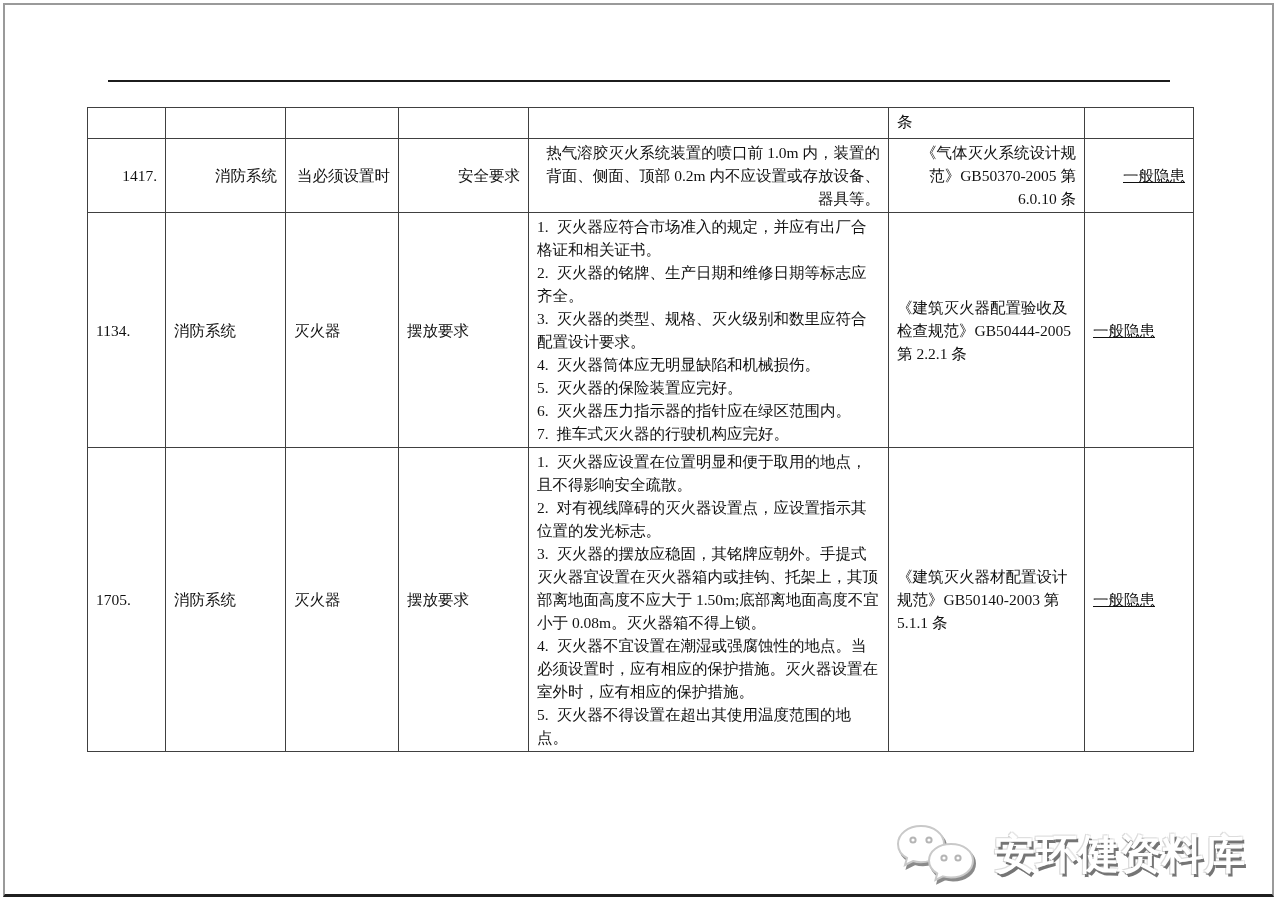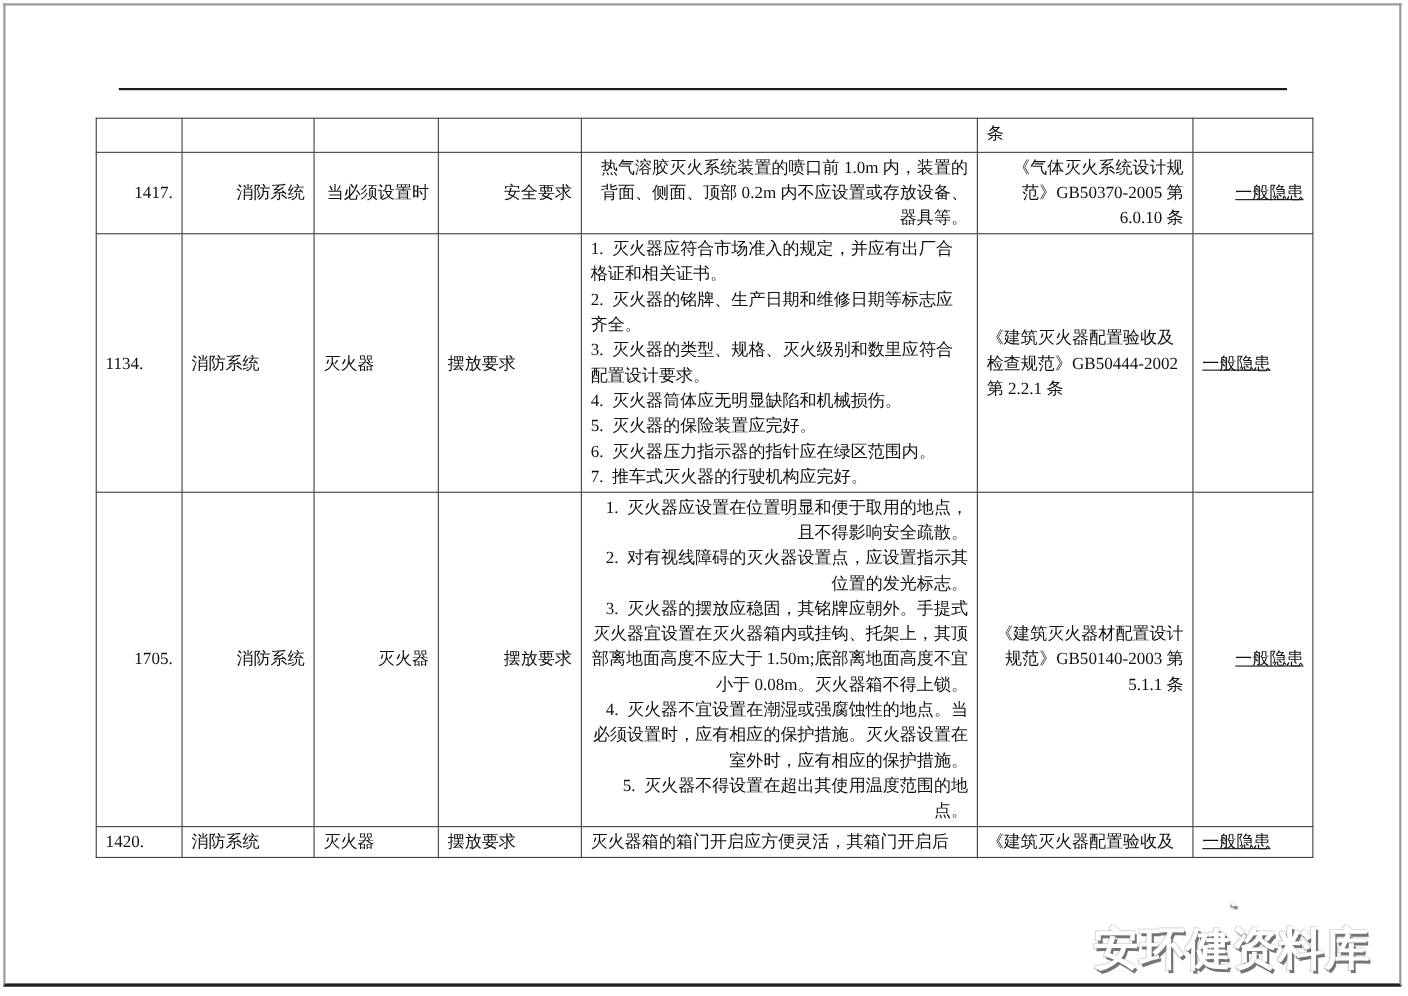--- a/index.html
+++ b/index.html
@@ -43,30 +43,29 @@
   td.col-desc{
     vertical-align:top;
     white-space:pre-wrap;
     padding:3px 8px;
   }
   td.col-ref{padding:3px 6px 3px 9px;}
   td.col-hazard{padding-left:11px;text-decoration:underline;}
   tbody tr:nth-child(1) td{height:26px;vertical-align:top;}
   tbody tr:nth-child(2) td{height:69px;text-align:right;}
   tbody tr:nth-child(3) td{height:230px;}
-  tbody tr:nth-child(4) td{height:299px;text-align:right;}
+  tbody tr:nth-child(4) td{height:299px;}
   tbody tr:nth-child(5) td{height:23px;}
   .watermark{
     position:absolute;
     right:34px;top:818px;
     height:72px;
     display:flex;
     align-items:center;
     gap:10px;
-    flex-direction:column;
   }
   .wm-logo{
     width:96px;height:72px;
     filter:drop-shadow(2px 3px 0px #8a8a8a);
   }
   .wm-text{
     font-family:"Liberation Sans","DejaVu Sans",sans-serif;
     font-weight:bold;
     font-size:41px;
     letter-spacing:1px;
@@ -122,43 +121,34 @@
           <td class="col-system">消防系统</td>
           <td class="col-subsystem">灭火器</td>
           <td class="col-req">摆放要求</td>
           <td class="col-desc">1.  灭火器应符合市场准入的规定，并应有出厂合格证和相关证书。
 2.  灭火器的铭牌、生产日期和维修日期等标志应齐全。
 3.  灭火器的类型、规格、灭火级别和数里应符合配置设计要求。
 4.  灭火器筒体应无明显缺陷和机械损伤。
 5.  灭火器的保险装置应完好。
 6.  灭火器压力指示器的指针应在绿区范围内。
 7.  推车式灭火器的行驶机构应完好。</td>
-          <td class="col-ref">《建筑灭火器配置验收及检查规范》GB50444-2002 第 2.2.1 条</td>
+          <td class="col-ref">《建筑灭火器配置验收及检查规范》GB50444-2005 第 2.2.1 条</td>
           <td class="col-hazard">一般隐患</td>
         </tr>
         <tr>
           <td class="col-no">1705.</td>
           <td class="col-system">消防系统</td>
           <td class="col-subsystem">灭火器</td>
           <td class="col-req">摆放要求</td>
           <td class="col-desc">1.  灭火器应设置在位置明显和便于取用的地点，且不得影响安全疏散。
 2.  对有视线障碍的灭火器设置点，应设置指示其位置的发光标志。
 3.  灭火器的摆放应稳固，其铭牌应朝外。手提式灭火器宜设置在灭火器箱内或挂钩、托架上，其顶部离地面高度不应大于 1.50m;底部离地面高度不宜小于 0.08m。灭火器箱不得上锁。
 4.  灭火器不宜设置在潮湿或强腐蚀性的地点。当必须设置时，应有相应的保护措施。灭火器设置在室外时，应有相应的保护措施。
 5.  灭火器不得设置在超出其使用温度范围的地点。</td>
           <td class="col-ref">《建筑灭火器材配置设计规范》GB50140-2003 第 5.1.1 条</td>
-          <td class="col-hazard">一般隐患</td>
-        </tr>
-        <tr>
-          <td class="col-no">1420.</td>
-          <td class="col-system">消防系统</td>
-          <td class="col-subsystem">灭火器</td>
-          <td class="col-req">摆放要求</td>
-          <td class="col-desc">灭火器箱的箱门开启应方便灵活，其箱门开启后</td>
-          <td class="col-ref">《建筑灭火器配置验收及</td>
           <td class="col-hazard">一般隐患</td>
         </tr>
       </tbody>
   </table>
 
   <div class="watermark">
     <svg class="wm-logo" viewBox="0 0 96 72" xmlns="http://www.w3.org/2000/svg">
 
       <g fill="#ffffff" stroke="#c9c9c9" stroke-width="2">
         <path d="M33 8 C20 8 10 16 10 26 C10 32 13.5 37 19 40 L17 47 L25 43 C27.5 43.8 30.2 44.2 33 44.2 C46 44.2 56 36.5 56 26 C56 16 46 8 33 8 Z"></path>

